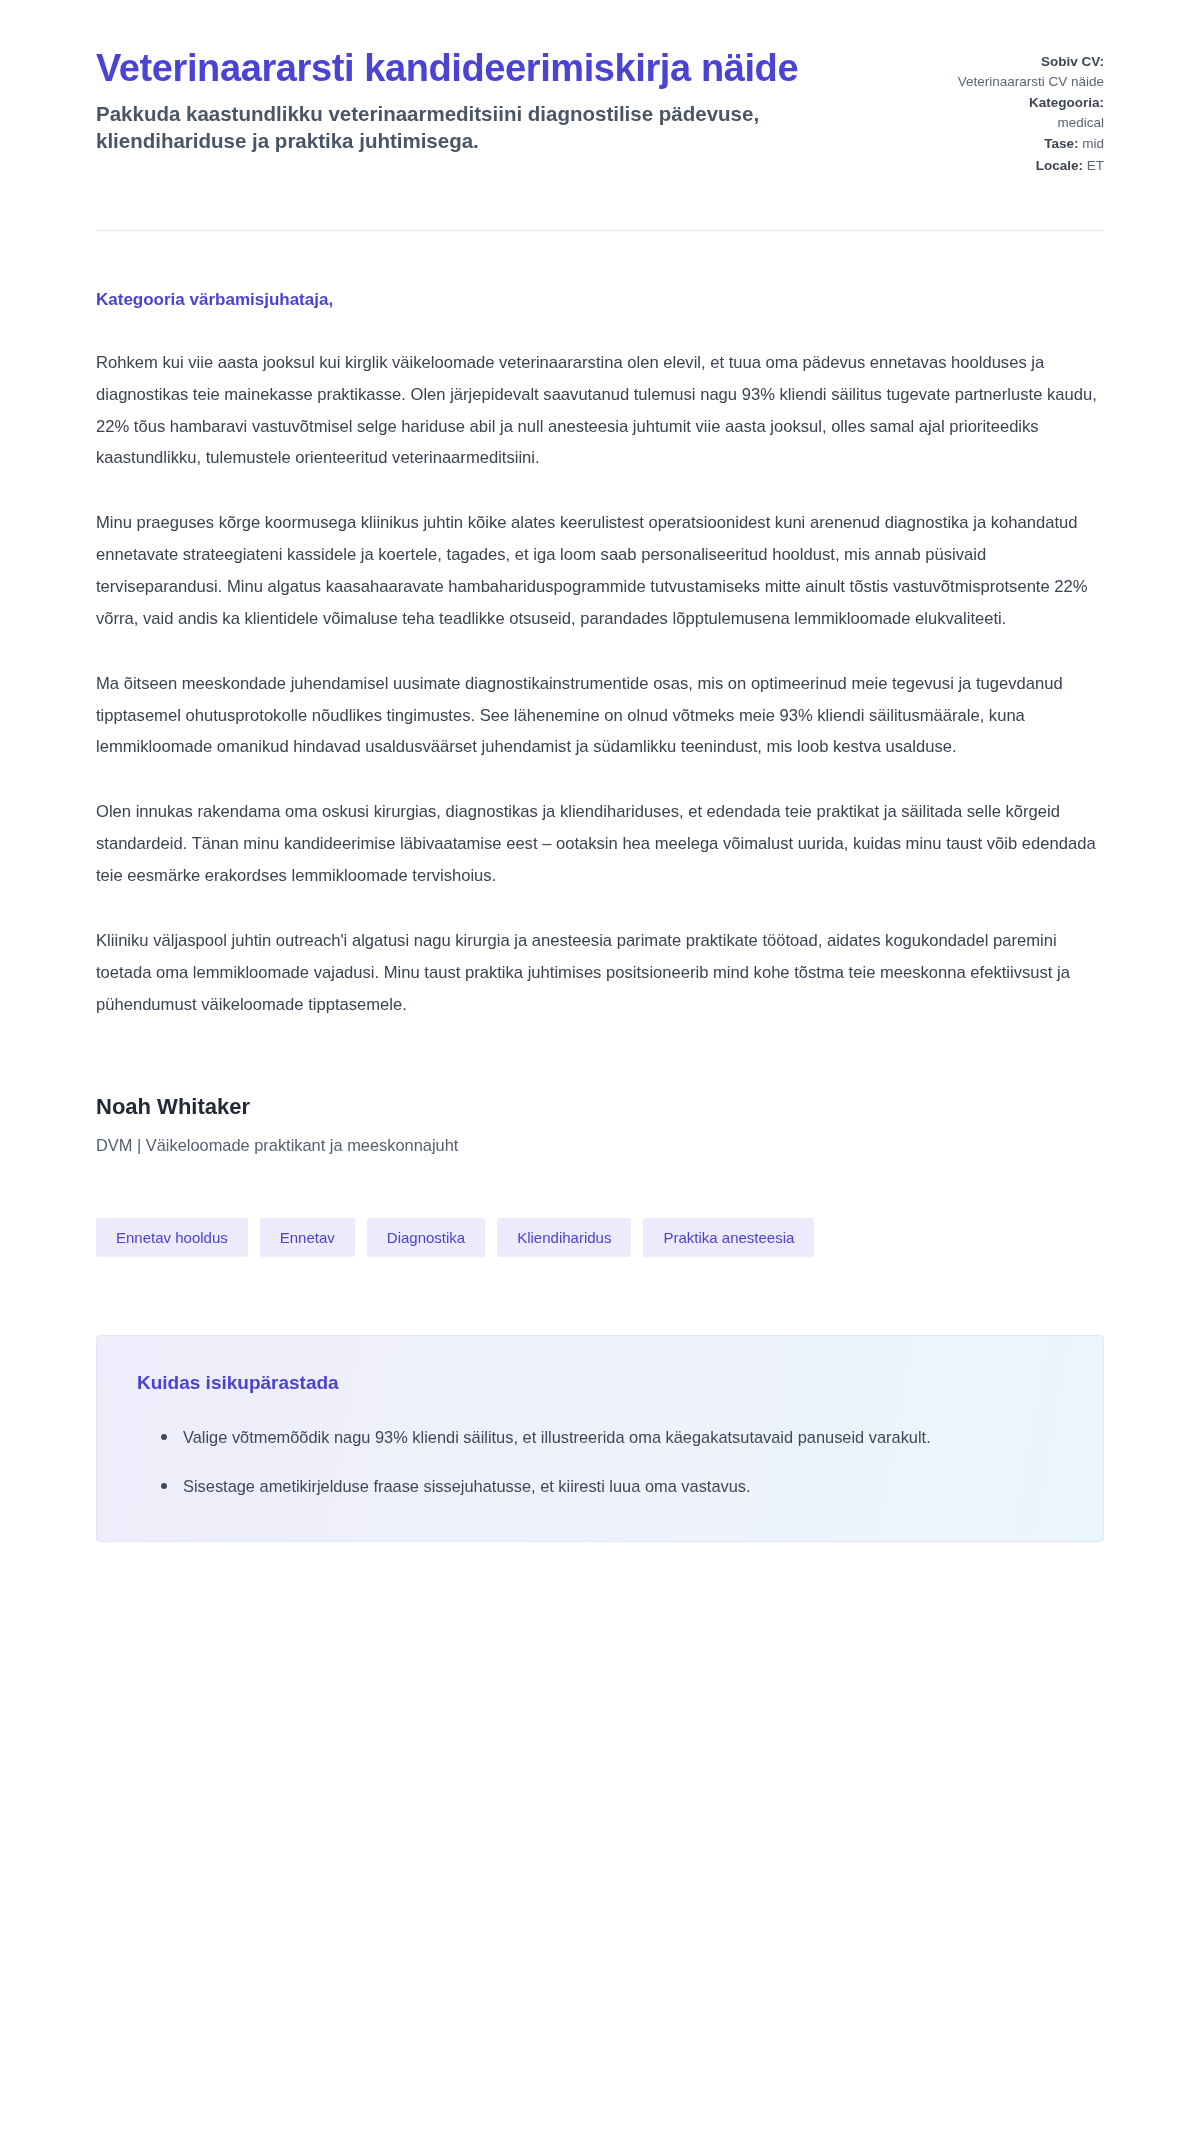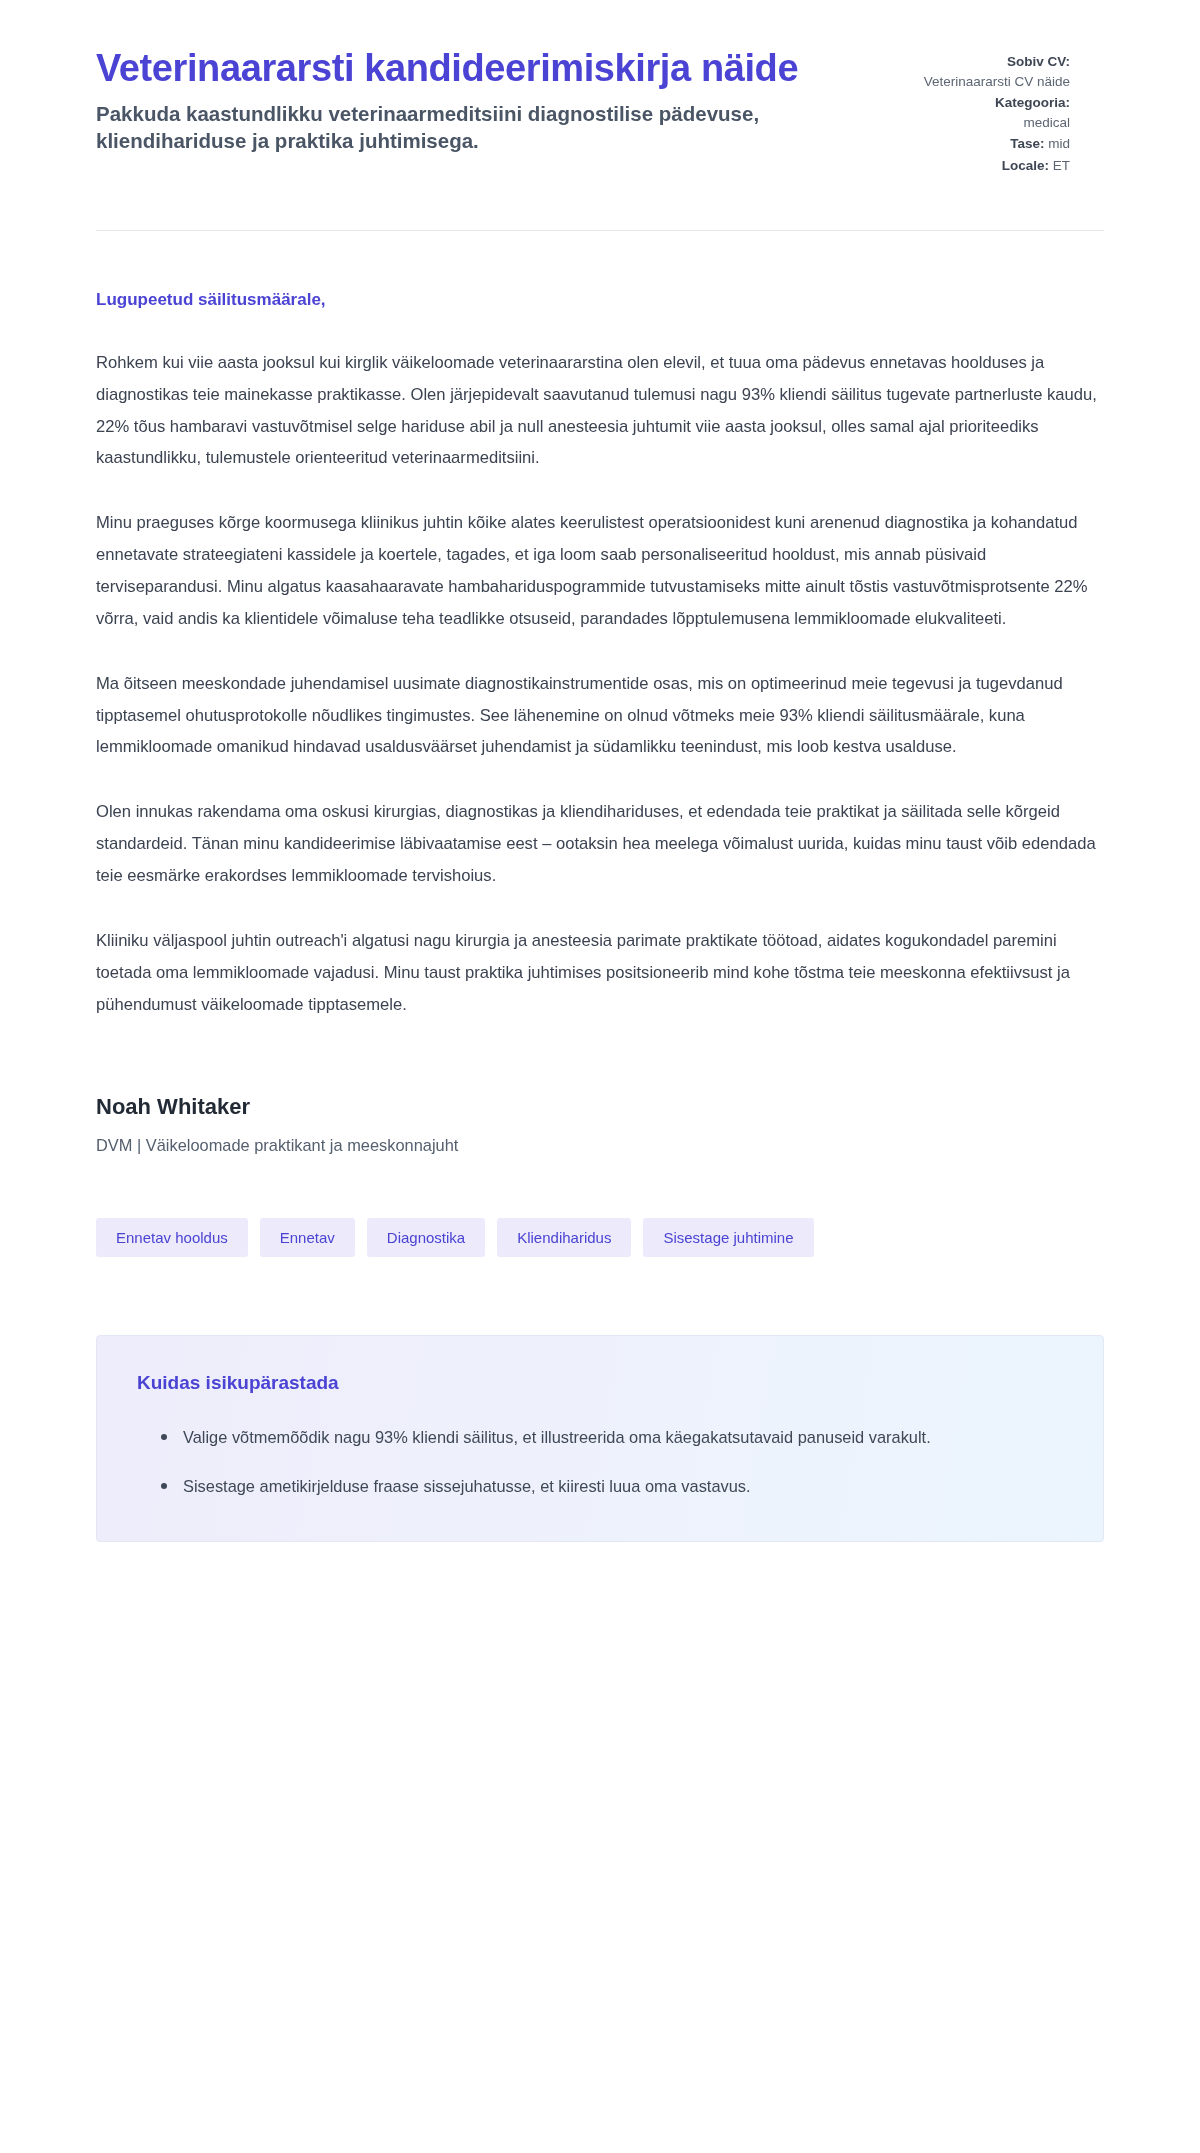--- a/index.html
+++ b/index.html
@@ -21,20 +21,21 @@
     width: 1200px;
     min-height: 2153px;
     padding: 46px 96px 0 96px;
     background: #ffffff;
   }
 
   
   .header {
     display: flex;
     align-items: flex-start;
+    justify-content: space-between;
     gap: 24px;
   }
   .header-left {
     flex: 1 1 auto;
     max-width: 790px;
   }
   .doc-title {
     margin: 0;
     font-size: 38px;
     line-height: 1.16;
@@ -198,41 +199,41 @@
       <div class="meta-row">
         <span class="meta-label">Locale:</span>
         <span class="meta-value">ET</span>
       </div>
     </div>
   </div>
 
   <hr class="divider">
 
   <div class="letter">
-    <p class="salutation">Lugupeetud säilitusmäärale,</p>
+    <p class="salutation">Kategooria värbamisjuhataja,</p>
     <div>
         <p class="para">Rohkem kui viie aasta jooksul kui kirglik väikeloomade veterinaararstina olen elevil, et tuua oma pädevus ennetavas hoolduses ja diagnostikas teie mainekasse praktikasse. Olen järjepidevalt saavutanud tulemusi nagu 93% kliendi säilitus tugevate partnerluste kaudu, 22% tõus hambaravi vastuvõtmisel selge hariduse abil ja null anesteesia juhtumit viie aasta jooksul, olles samal ajal prioriteediks kaastundlikku, tulemustele orienteeritud veterinaarmeditsiini.</p>
         <p class="para">Minu praeguses kõrge koormusega kliinikus juhtin kõike alates keerulistest operatsioonidest kuni arenenud diagnostika ja kohandatud ennetavate strateegiateni kassidele ja koertele, tagades, et iga loom saab personaliseeritud hooldust, mis annab püsivaid terviseparandusi. Minu algatus kaasahaaravate hambahariduspogrammide tutvustamiseks mitte ainult tõstis vastuvõtmisprotsente 22% võrra, vaid andis ka klientidele võimaluse teha teadlikke otsuseid, parandades lõpptulemusena lemmikloomade elukvaliteeti.</p>
         <p class="para">Ma õitseen meeskondade juhendamisel uusimate diagnostikainstrumentide osas, mis on optimeerinud meie tegevusi ja tugevdanud tipptasemel ohutusprotokolle nõudlikes tingimustes. See lähenemine on olnud võtmeks meie 93% kliendi säilitusmäärale, kuna lemmikloomade omanikud hindavad usaldusväärset juhendamist ja südamlikku teenindust, mis loob kestva usalduse.</p>
         <p class="para">Olen innukas rakendama oma oskusi kirurgias, diagnostikas ja kliendihariduses, et edendada teie praktikat ja säilitada selle kõrgeid standardeid. Tänan minu kandideerimise läbivaatamise eest – ootaksin hea meelega võimalust uurida, kuidas minu taust võib edendada teie eesmärke erakordses lemmikloomade tervishoius.</p>
         <p class="para">Kliiniku väljaspool juhtin outreach'i algatusi nagu kirurgia ja anesteesia parimate praktikate töötoad, aidates kogukondadel paremini toetada oma lemmikloomade vajadusi. Minu taust praktika juhtimises positsioneerib mind kohe tõstma teie meeskonna efektiivsust ja pühendumust väikeloomade tipptasemele.</p>
       </div>
   </div>
 
   <div class="signature">
     <p class="sign-name">Noah Whitaker</p>
     <p class="sign-role">DVM | Väikeloomade praktikant ja meeskonnajuht</p>
   </div>
 
   <div class="tags">
       <span class="tag">Ennetav hooldus</span>
       <span class="tag">Ennetav</span>
       <span class="tag">Diagnostika</span>
       <span class="tag">Kliendiharidus</span>
-      <span class="tag">Sisestage juhtimine</span>
+      <span class="tag">Praktika anesteesia</span>
     </div>
 
   <div class="tips">
     <h2 class="tips-title">Kuidas isikupärastada</h2>
     <ul class="tips-list">
         <li>Valige võtmemõõdik nagu 93% kliendi säilitus, et illustreerida oma käegakatsutavaid panuseid varakult.</li>
         <li>Sisestage ametikirjelduse fraase sissejuhatusse, et kiiresti luua oma vastavus.</li>
       </ul>
   </div>
 

